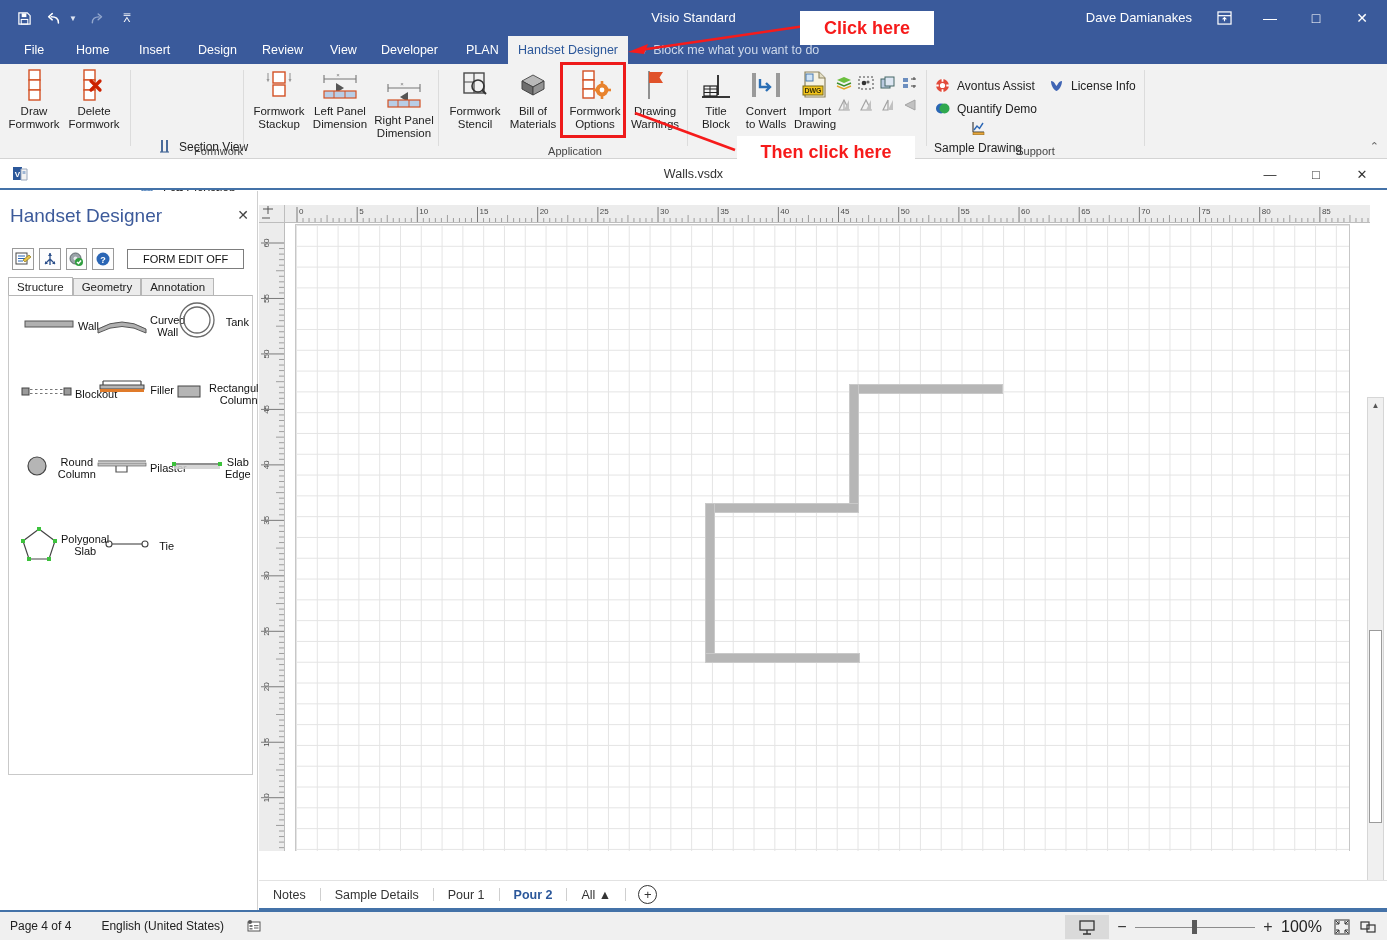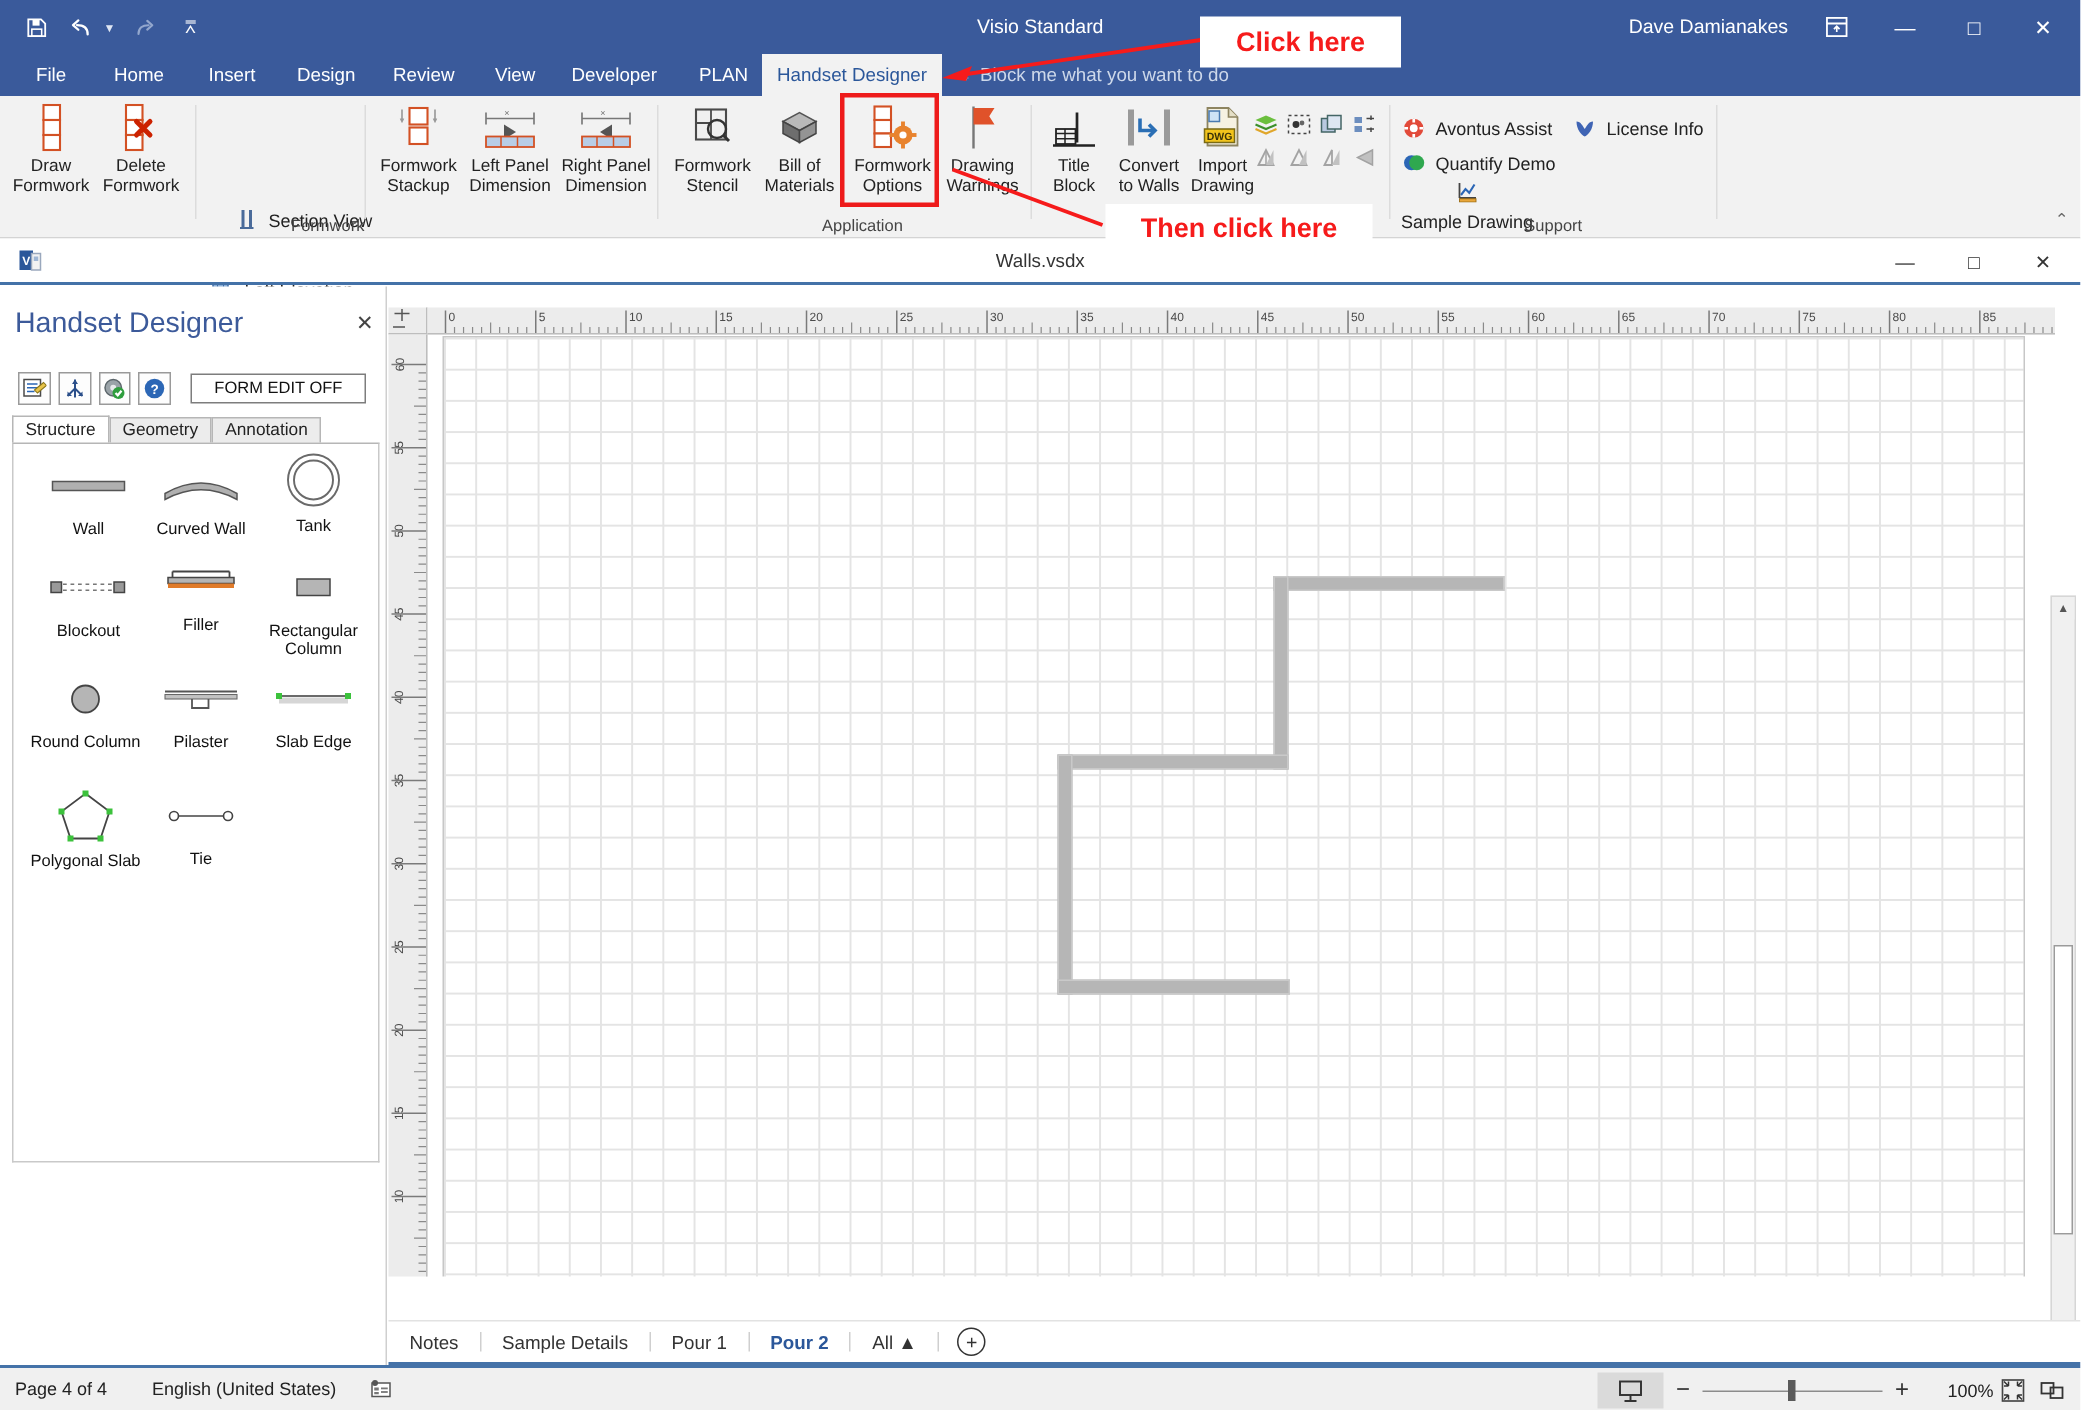--- a/index.html
+++ b/index.html
@@ -157,21 +157,21 @@
   .ptab{
     height:18px; line-height:17px; padding:0 8px;
     border:1px solid #b6b6b6; border-bottom:none; background:#ececec; color:#222;
   }
   .ptab.active{ background:#ffffff; height:19px; line-height:18px; }
   #shape-area{
     position:absolute; left:8px; top:104px; width:245px; height:480px;
     border:1px solid #c9c9c9; border-top:1px solid #b6b6b6; background:#ffffff;
   }
   .shape-cell{
-    position:absolute; width:80px; display:flex; flex-direction:column; align-items:center;
+    position:absolute; width:80px; display:flex; flex-direction:row; align-items:center;
   }
   .shape-cell .gfx{ height:40px; width:72px; display:flex; align-items:center; justify-content:center; }
   .shape-cell .nm{ font-size:11px; color:#111; text-align:center; line-height:12px; margin-top:3px; }
 
   
   #canvas-region{
     position:absolute; left:259px; top:191px; width:1128px; height:719px; background:#ffffff;
   }
   #hruler{
     position:absolute; left:26px; top:14px; width:1085px; height:18px;
@@ -234,21 +234,21 @@
   #status-page{ margin-left:10px; font-size:12px; color:#222; }
   #status-lang{ margin-left:30px; font-size:12px; color:#222; }
   #status-macro{ margin-left:22px; width:16px; height:14px; }
   #status-right{ position:absolute; right:6px; top:0; height:30px; display:flex; align-items:center; gap:0; }
   #presentation-btn{ width:44px; height:24px; background:#dadada; display:flex; align-items:center;
      justify-content:center; }
   #zoom-minus,#zoom-plus{ width:26px; text-align:center; font-size:16px; color:#333; }
   #zoom-track{ position:relative; width:120px; height:16px; display:flex; align-items:center; }
   #zoom-line{ width:120px; height:1px; background:#8c8c8c; }
   #zoom-handle{ position:absolute; left:57px; top:1px; width:5px; height:14px; background:#5a5a5a; }
-  #zoom-pct{ width:48px; text-align:right; font-size:12px; color:#222; }
+  #zoom-pct{ width:48px; text-align:left; font-size:16px; color:#222; }
   .stat-ico{ width:26px; display:flex; align-items:center; justify-content:center; }
 </style>
 </head>
 <body>
 
 <div id="app-titlebar">
   <div class="qat">
     <span class="qat-btn">
       <svg width="15" height="15" viewBox="0 0 16 16">
           <path d="M2 2h9l3 3v9H2z" fill="none" stroke="#fff" stroke-width="1.3"></path>
@@ -376,21 +376,21 @@
             <path d="M4 6v8M36 6v8M4 10h32" stroke="#777" stroke-width="1.1"></path>
             <text x="18" y="8" font-size="6" fill="#777" text-anchor="middle">×</text>
             <path d="M16 14l8 5-8 5z" fill="#555"></path>
             <rect x="4" y="22" width="32" height="7" fill="#b8cde6" stroke="#d35124" stroke-width="1.2"></rect>
             <path d="M14 22v7M25 22v7" stroke="#d35124" stroke-width="1"></path>
           </svg>
       </span>
       <span class="lbl"><span>Left Panel</span><br><span>Dimension</span></span>
     </div>
 
-    <div class="bigbtn" style="left:372px;width:64px;">
+    <div class="bigbtn" style="left:372px;width:64px;justify-content:flex-end;">
       <span class="ico">
         <svg width="40" height="33" viewBox="0 0 40 33">
             <path d="M4 6v8M36 6v8M4 10h32" stroke="#777" stroke-width="1.1"></path>
             <text x="18" y="8" font-size="6" fill="#777" text-anchor="middle">×</text>
             <path d="M24 14l-8 5 8 5z" fill="#555"></path>
             <rect x="4" y="22" width="32" height="7" fill="#b8cde6" stroke="#d35124" stroke-width="1.2"></rect>
             <path d="M14 22v7M25 22v7" stroke="#d35124" stroke-width="1"></path>
           </svg>
       </span>
       <span class="lbl"><span>Right Panel</span><br><span>Dimension</span></span>

